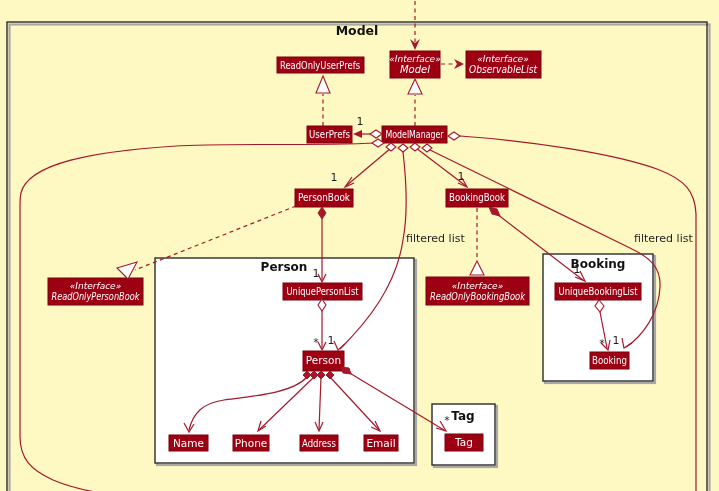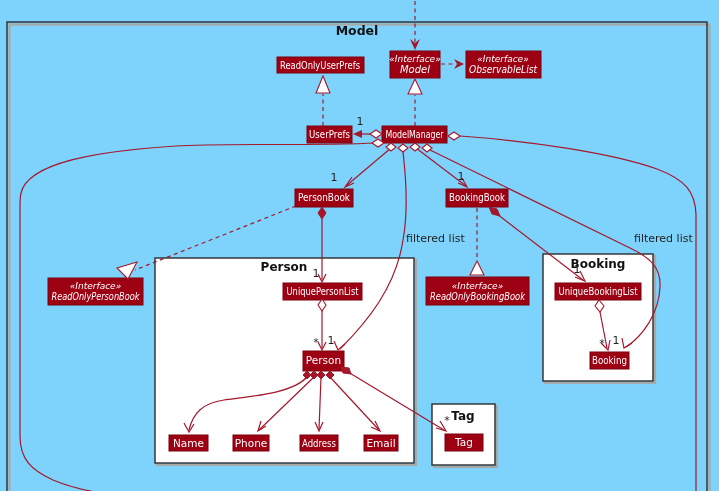--- a/index.html
+++ b/index.html
@@ -1,16 +1,16 @@
 <!DOCTYPE html>
 <html><head>
 <meta charset="utf-8">
 <style>
   html,body{margin:0;padding:0;background:#ffffff;}
-  .stage{position:relative;width:719px;height:491px;background:#7dd3fc;overflow:hidden;
+  .stage{position:relative;width:719px;height:491px;background:#fef9c3;overflow:hidden;
          font-family:"DejaVu Sans", sans-serif;}
   svg text{font-family:"DejaVu Sans", sans-serif;}
   .cls{fill:#9D0012;stroke:#7c000e;stroke-width:1;}
   .cname{fill:#ffffff;font-size:10.5px;text-anchor:middle;}
   .stereo{fill:#ffffff;font-size:9px;font-style:italic;text-anchor:middle;}
   .iname{fill:#ffffff;font-size:10px;font-style:italic;text-anchor:middle;}
   .edge{stroke:#A5182B;fill:none;stroke-width:1.2;}
   .dashed{stroke-dasharray:4 3.5;}
   .afill{fill:#A5182B;stroke:none;}
   .odiamond{fill:#ffffff;stroke:#A5182B;stroke-width:1.1;}

